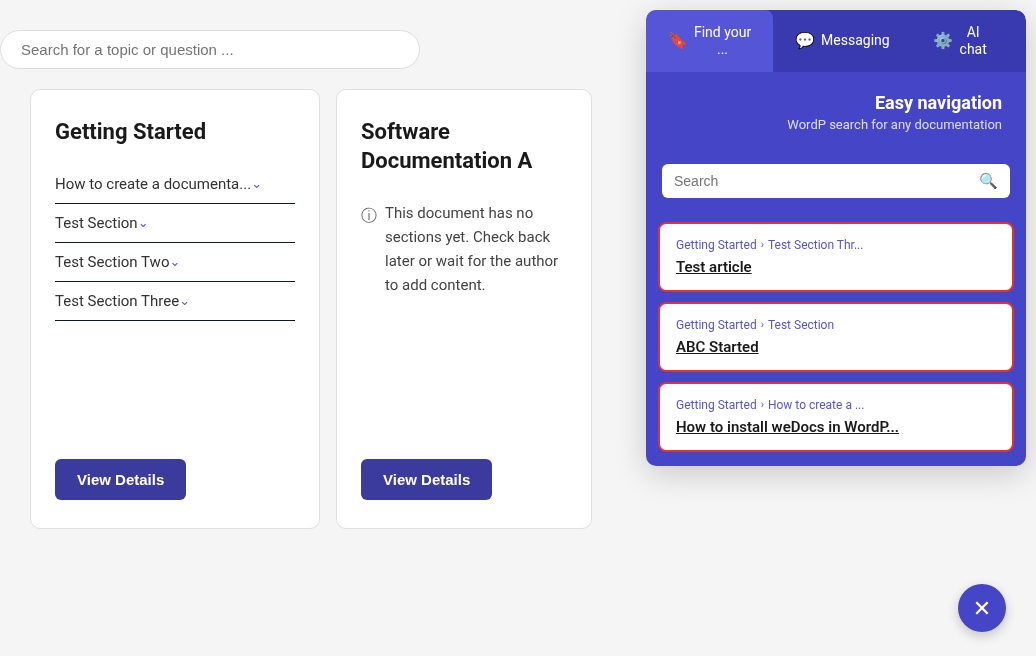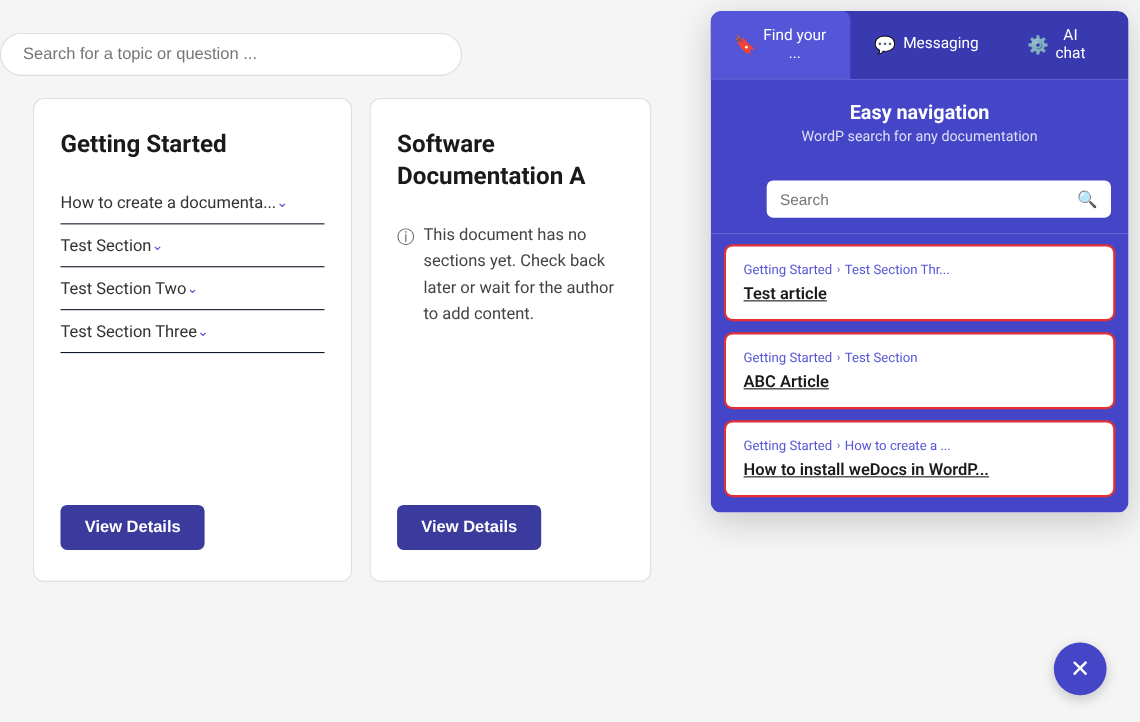--- a/index.html
+++ b/index.html
@@ -151,21 +151,21 @@
       width: 380px;
       background: #fff;
       border-radius: 10px;
       box-shadow: 0 8px 32px rgba(0,0,0,0.18);
       overflow: hidden;
       z-index: 100;
     }
     .popup-header {
       background: #4545c8;
       padding: 20px 24px 18px 24px;
-      text-align: center;
+      text-align: right;
     }
     .popup-header-title {
       color: #fff;
       font-size: 18px;
       font-weight: 700;
       margin-bottom: 4px;
     }
     .popup-header-subtitle {
       color: rgba(255,255,255,0.82);
       font-size: 13px;
@@ -174,21 +174,20 @@
       padding: 14px 16px;
       background: #4545c8;
     }
     .popup-search {
       display: flex;
       align-items: center;
       background: #fff;
       border-radius: 6px;
       padding: 8px 12px;
       gap: 8px;
-      margin-left: 35px;
     }
     .popup-search input {
       border: none;
       outline: none;
       font-size: 14px;
       color: #333;
       width: 100%;
       background: transparent;
     }
     .popup-search-icon {
@@ -338,21 +337,21 @@
         </div>
         <div class="result-title">Test article</div>
       </div>
 
       <div class="result-card highlighted">
         <div class="result-breadcrumb">
           <span>Getting Started</span>
           <span class="result-breadcrumb-arrow">›</span>
           <span>Test Section</span>
         </div>
-        <div class="result-title">ABC Article</div>
+        <div class="result-title">ABC Started</div>
       </div>
 
       <div class="result-card highlighted">
         <div class="result-breadcrumb">
           <span>Getting Started</span>
           <span class="result-breadcrumb-arrow">›</span>
           <span>How to create a ...</span>
         </div>
         <div class="result-title">How to install weDocs in WordP...</div>
       </div>

